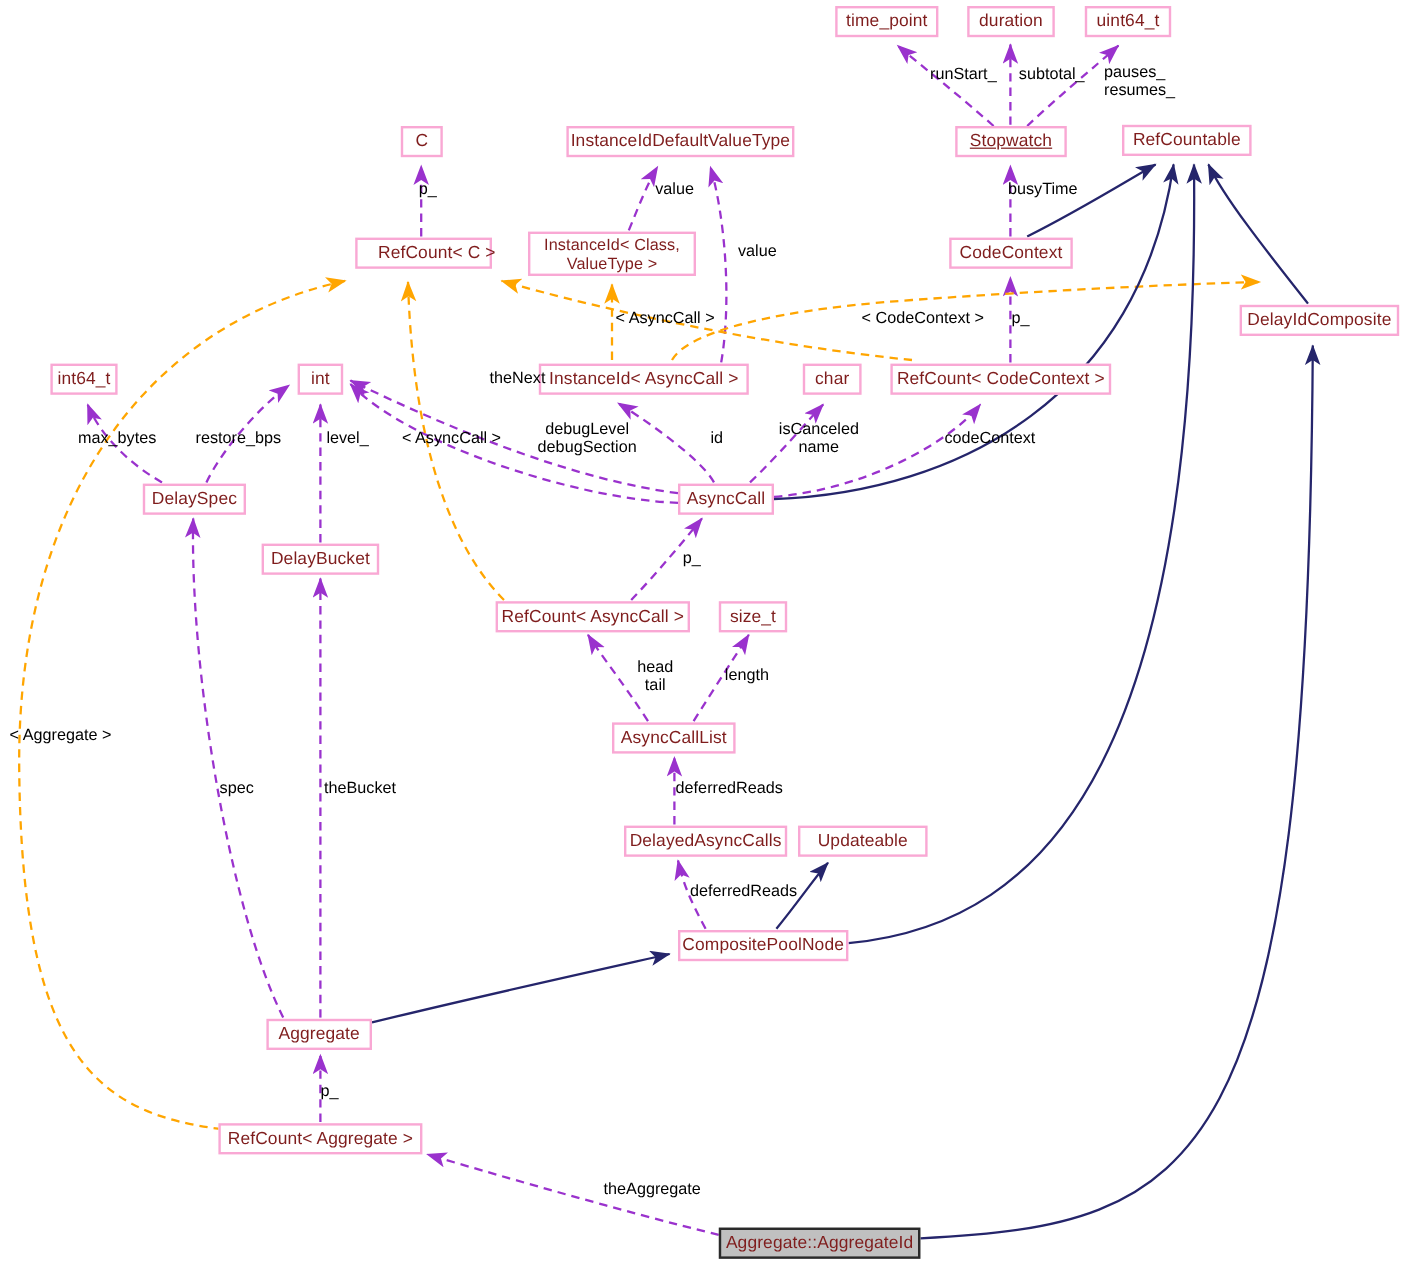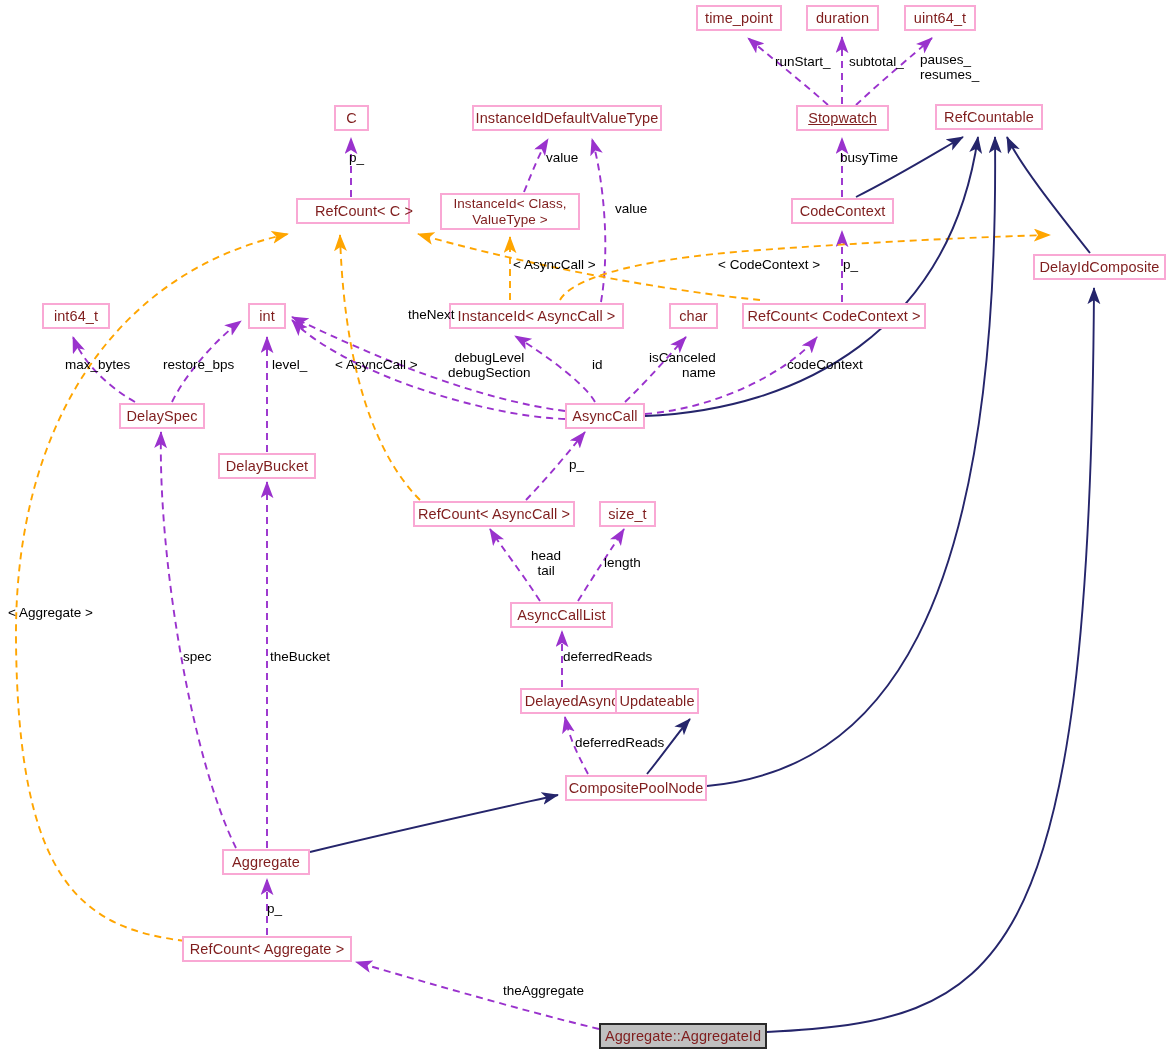--- a/index.html
+++ b/index.html
@@ -126,33 +126,33 @@
   <div class="node" style="left:904px; top:5px; width:72px; height:26px;">uint64_t</div>
   <div class="node" style="left:334px; top:105px; width:35px; height:26px;">C</div>
   <div class="node" style="left:472px; top:105px; width:190px; height:26px;">InstanceIdDefaultValueType</div>
   <div class="node" style="left:796px; top:105px; width:93px; height:26px;text-decoration:underline;">Stopwatch</div>
   <div class="node" style="left:935px; top:104px; width:108px; height:26px;">RefCountable</div>
   <div class="node" style="left:296px; top:198px; width:114px; height:26px;padding-left:22px;">RefCount&lt; C &gt;</div>
   <div class="node" style="left:440px; top:193px; width:140px; height:37px; font-size:13.5px;">InstanceId&lt; Class,
 ValueType &gt;</div>
   <div class="node" style="left:791px; top:198px; width:103px; height:26px;">CodeContext</div>
   <div class="node" style="left:1033px; top:254px; width:133px; height:26px;">DelayIdComposite</div>
-  <div class="node" style="left:42px; top:303px; width:68px; height:26px;">int64_t</div>
+  <div class="node" style="left:42px; top:303px; width:56px; height:26px;">int64_t</div>
   <div class="node" style="left:248px; top:303px; width:38px; height:26px;">int</div>
   <div class="node" style="left:449px; top:303px; width:175px; height:26px;">InstanceId&lt; AsyncCall &gt;</div>
   <div class="node" style="left:669px; top:303px; width:49px; height:26px;">char</div>
   <div class="node" style="left:742px; top:303px; width:184px; height:26px;">RefCount&lt; CodeContext &gt;</div>
   <div class="node" style="left:119px; top:403px; width:86px; height:26px;">DelaySpec</div>
   <div class="node" style="left:565px; top:403px; width:80px; height:26px;">AsyncCall</div>
   <div class="node" style="left:218px; top:453px; width:98px; height:26px;">DelayBucket</div>
   <div class="node" style="left:413px; top:501px; width:162px; height:26px;">RefCount&lt; AsyncCall &gt;</div>
   <div class="node" style="left:599px; top:501px; width:57px; height:26px;">size_t</div>
   <div class="node" style="left:510px; top:602px; width:103px; height:26px;">AsyncCallList</div>
   <div class="node" style="left:520px; top:688px; width:136px; height:26px;">DelayedAsyncCalls</div>
-  <div class="node" style="left:615px; top:688px; width:84px; height:26px;">Updateable</div>
+  <div class="node" style="left:665px; top:688px; width:108px; height:26px;">Updateable</div>
   <div class="node" style="left:565px; top:775px; width:142px; height:26px;">CompositePoolNode</div>
   <div class="node" style="left:222px; top:849px; width:88px; height:26px;">Aggregate</div>
   <div class="node" style="left:182px; top:936px; width:170px; height:26px;">RefCount&lt; Aggregate &gt;</div>
   <div class="node focus" style="left:599px; top:1023px; width:168px; height:26px;">Aggregate::AggregateId</div>
 
   <div class="edge-label left" style="left:775px; top:55px;">runStart_</div>
   <div class="edge-label left" style="left:849px; top:55px;">subtotal_</div>
   <div class="edge-label left" style="left:920px; top:53px;">pauses_
 resumes_</div>
   <div class="edge-label left" style="left:349px; top:151px;">p_</div>
@@ -163,21 +163,21 @@
   <div class="edge-label left" style="left:718px; top:258px;">&lt; CodeContext &gt;</div>
   <div class="edge-label left" style="left:843px; top:258px;">p_</div>
   <div class="edge-label left" style="left:408px; top:308px;">theNext</div>
   <div class="edge-label left" style="left:65px; top:358px;">max_bytes</div>
   <div class="edge-label left" style="left:163px; top:358px;">restore_bps</div>
   <div class="edge-label left" style="left:272px; top:358px;">level_</div>
   <div class="edge-label left" style="left:335px; top:358px;">&lt; AsyncCall &gt;</div>
   <div class="edge-label center" style="left:448px; top:351px;">debugLevel
 debugSection</div>
   <div class="edge-label left" style="left:592px; top:358px;">id</div>
-  <div class="edge-label center" style="left:649px; top:351px;text-align:right;">isCanceled
+  <div class="edge-label center" style="left:649px; top:351px;">isCanceled
 name</div>
   <div class="edge-label left" style="left:787px; top:358px;">codeContext</div>
   <div class="edge-label left" style="left:569px; top:458px;">p_</div>
   <div class="edge-label center" style="left:531px; top:549px;">head
 tail</div>
   <div class="edge-label left" style="left:604px; top:556px;">length</div>
   <div class="edge-label left" style="left:8px; top:606px;">&lt; Aggregate &gt;</div>
   <div class="edge-label left" style="left:183px; top:650px;">spec</div>
   <div class="edge-label left" style="left:270px; top:650px;">theBucket</div>
   <div class="edge-label left" style="left:563px; top:650px;">deferredReads</div>

